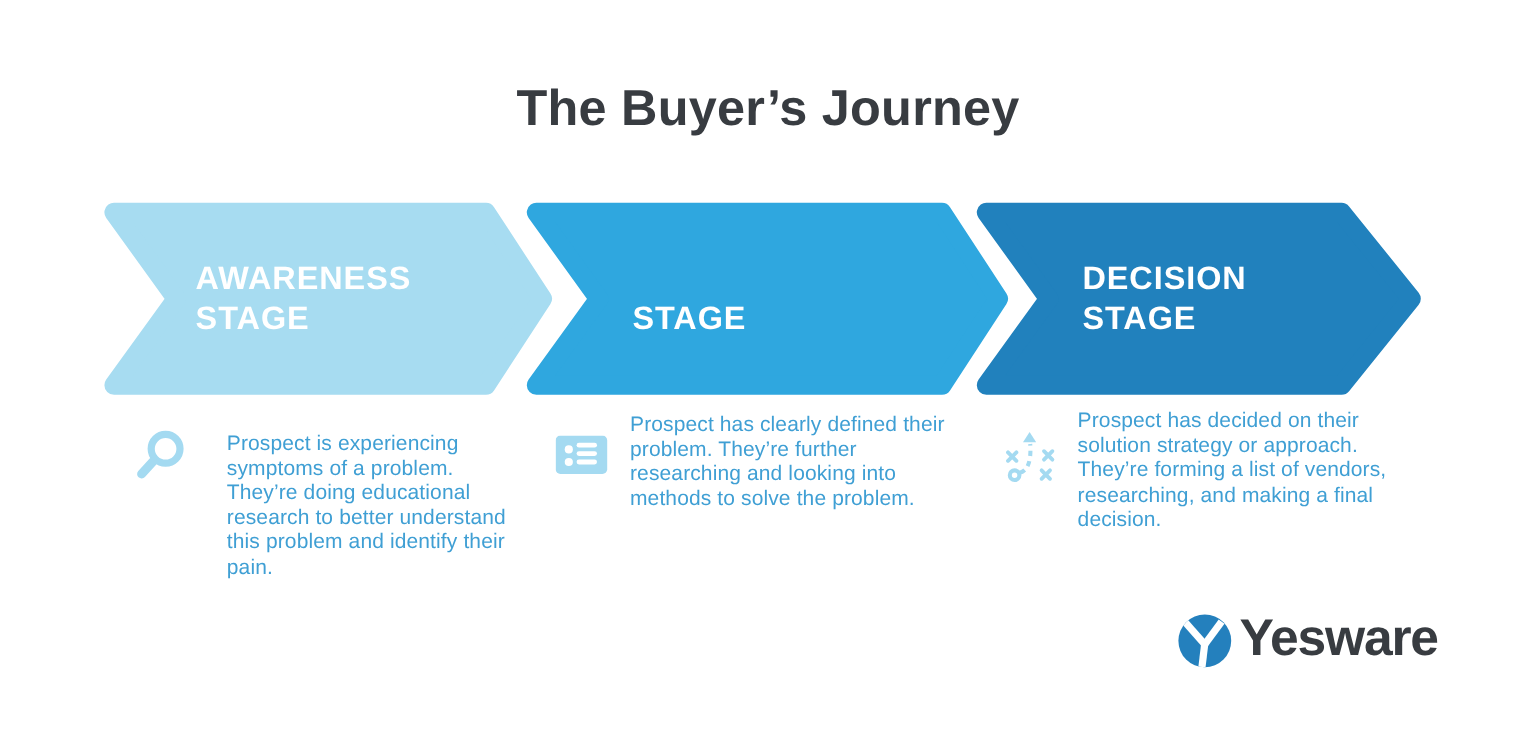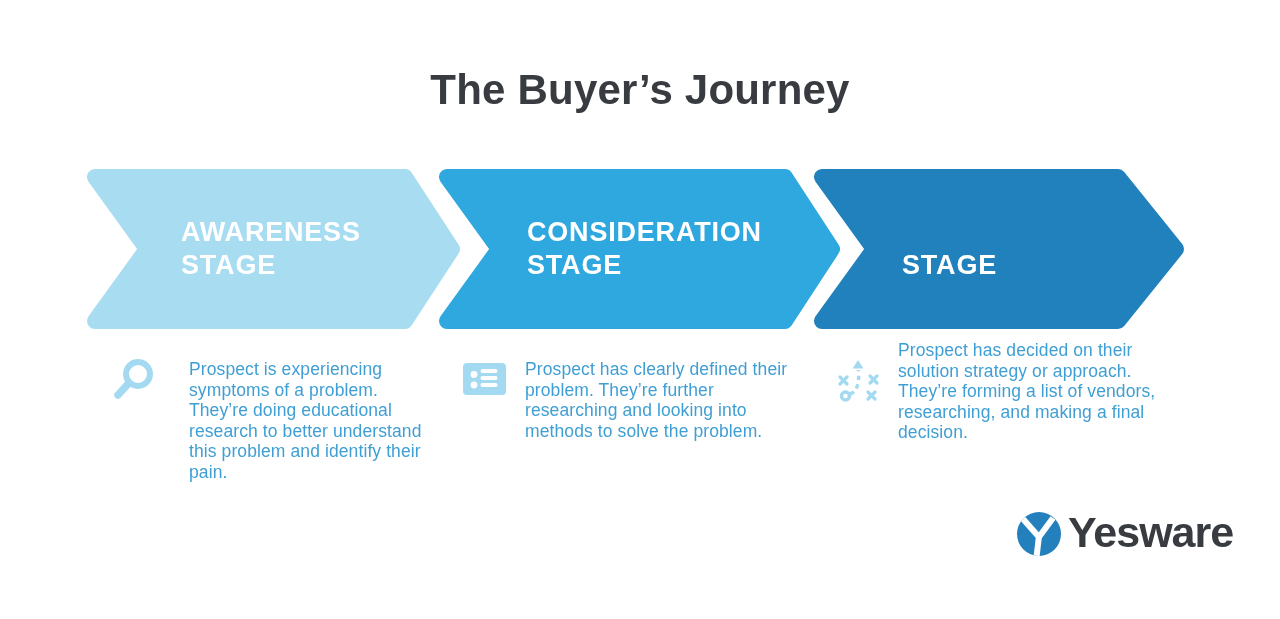--- a/index.html
+++ b/index.html
@@ -16,58 +16,58 @@
   .stage-label{
     position:absolute;top:48px;color:#ffffff;font-weight:700;font-size:27px;
     line-height:33px;letter-spacing:0.8px;white-space:nowrap;
   }
   .desc-block{position:absolute;}
   .desc-icon{position:absolute;}
   .desc-text{
     position:absolute;margin:0;font-size:17.5px;line-height:20.5px;
     color:#3f9fd4;letter-spacing:0.1px;
   }
-  .brand{position:absolute;top:509px;left:1016px;height:50px;display:flex;align-items:center;}
+  .brand{position:absolute;top:509px;left:981px;height:50px;display:flex;align-items:center;}
   .brand-word{
     font-size:43px;font-weight:700;color:#383c41;letter-spacing:-1px;margin-left:6px;margin-top:-3px;
   }
 </style>
 </head>
 <body>
 
 <div class="canvas">
 
   <div class="page-title">The Buyer’s Journey</div>
 
   <div class="stage-arrow" style="left:85px;width:378px;height:162px;">
     <svg width="378" height="162" viewBox="0 0 378 162">
       <polygon points="10,9 320,9 367,81 320,153 10,153 62,81" stroke-width="16" stroke-linejoin="round" stroke-linecap="round" fill="#a7dcf1" stroke="#a7dcf1"></polygon>
     </svg>
-    <div class="stage-label" style="left:96px;">
+    <div class="stage-label" style="left:78px;">
       <span>AWARENESS</span><br>
       <span>STAGE</span>
     </div>
   </div>
 
   <div class="stage-arrow" style="left:437px;width:406px;height:162px;">
     <svg width="406" height="162" viewBox="0 0 406 162">
       <polygon points="10,9 348,9 395,81 348,153 10,153 62,81" stroke-width="16" stroke-linejoin="round" stroke-linecap="round" fill="#2fa7df" stroke="#2fa7df"></polygon>
     </svg>
     <div class="stage-label" style="left:90px;">
-      <span>CONSIDERATION</span><br>
+      <br>
       <span>STAGE</span>
     </div>
   </div>
 
   <div class="stage-arrow" style="left:812px;width:375px;height:162px;">
     <svg width="375" height="162" viewBox="0 0 375 162">
       <polygon points="10,9 306,9 364,81 306,153 10,153 62,81" stroke-width="16" stroke-linejoin="round" stroke-linecap="round" fill="#2181bd" stroke="#2181bd"></polygon>
     </svg>
     <div class="stage-label" style="left:90px;">
-      <br>
+      <span>DECISION</span><br>
       <span>STAGE</span>
     </div>
   </div>
 
   <div class="desc-block">
     <span class="desc-icon" style="left:112px;top:357px;">
       <svg width="46" height="50" viewBox="0 0 46 50">
         <g fill="none" stroke-width="6" stroke="#a4daf1">
           <circle cx="26" cy="17" r="12"></circle>
           <line x1="15.5" y1="27.5" x2="6" y2="38" stroke-width="7.5" stroke-linecap="round"></line>
@@ -83,21 +83,21 @@
         <rect x="0" y="0" width="43" height="32" rx="4" fill="#a4daf1"></rect>
         <g fill="#ffffff">
           <circle cx="11" cy="11.5" r="3.4"></circle>
           <circle cx="11" cy="22" r="3.4"></circle>
           <rect x="17.5" y="6" width="17" height="4" rx="2"></rect>
           <rect x="17.5" y="13" width="17" height="4" rx="2"></rect>
           <rect x="17.5" y="20" width="17" height="4" rx="2"></rect>
         </g>
       </svg>
     </span>
-    <p class="desc-text" style="left:525px;top:359px;width:282px;">Prospect has clearly defined their problem. They’re further researching and looking into methods to solve the problem.</p>
+    <p class="desc-text" style="left:525px;top:343px;width:282px;">Prospect has clearly defined their problem. They’re further researching and looking into methods to solve the problem.</p>
   </div>
 
   <div class="desc-block">
     <span class="desc-icon" style="left:838px;top:358px;">
       <svg width="42" height="48" viewBox="0 0 42 48">
         <path d="M 20,2 L 14.5,10.5 L 25.5,10.5 Z" fill="#a4daf1"></path>
         <g fill="none" stroke-width="3.4" stroke="#a4daf1">
           <path d="M 12,36 Q 22,33 20.5,12" stroke-dasharray="4.5 4.2"></path>
           <circle cx="7.5" cy="38" r="4"></circle>
           <g stroke-linecap="round" stroke-width="3.2">

